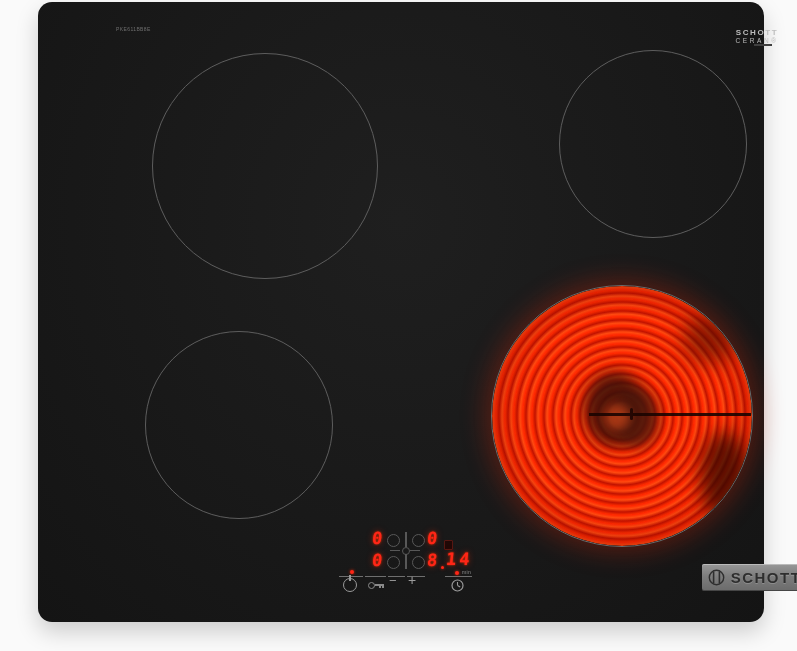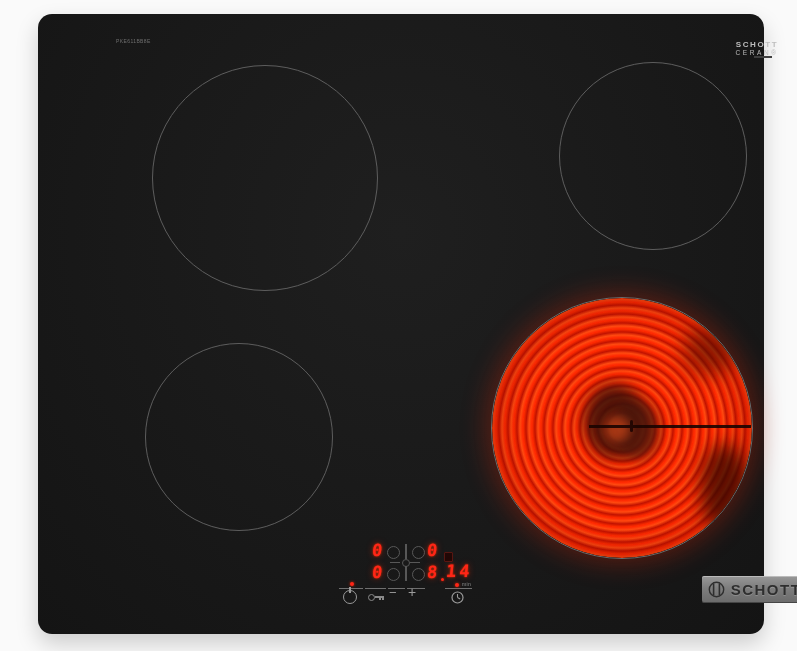--- a/index.html
+++ b/index.html
@@ -1,19 +1,19 @@
 <!DOCTYPE html>
 <html><head>
 <meta charset="utf-8">
 <style>
   html,body{margin:0;padding:0;background:#fff;}
   .stage{position:relative;width:797px;height:651px;background:#fafafa;overflow:hidden;
          font-family:"Liberation Sans",sans-serif;}
   
-  .panel{position:absolute;left:38px;top:14px;width:726px;height:620px;border-radius:14px;
+  .panel{position:absolute;left:38px;top:2px;width:726px;height:620px;border-radius:14px;
          background:radial-gradient(ellipse at 50% 35%, #1f1f1f 0%, #191919 55%, #141414 100%);
          box-shadow:0 10px 22px rgba(0,0,0,0.18);}
   .model-text{position:absolute;left:78px;top:24px;font-size:5px;letter-spacing:.4px;color:#6e6e6e;}
   .schott{position:absolute;left:688px;top:26px;width:62px;text-align:center;color:#bdbdbd;line-height:1.15;}
   .schott .l1{font-size:8px;font-weight:600;letter-spacing:1.6px;}
   .schott .l2{font-size:6.5px;letter-spacing:2.6px;}
   .schott-fineprint{position:absolute;left:716px;top:42px;width:18px;height:2px;background:#3f3f3f;}
   
   .burner{position:absolute;border:1px solid #5d5d5d;border-radius:50%;}
   .b-rear-left{left:114px;top:51px;width:224px;height:224px;}

